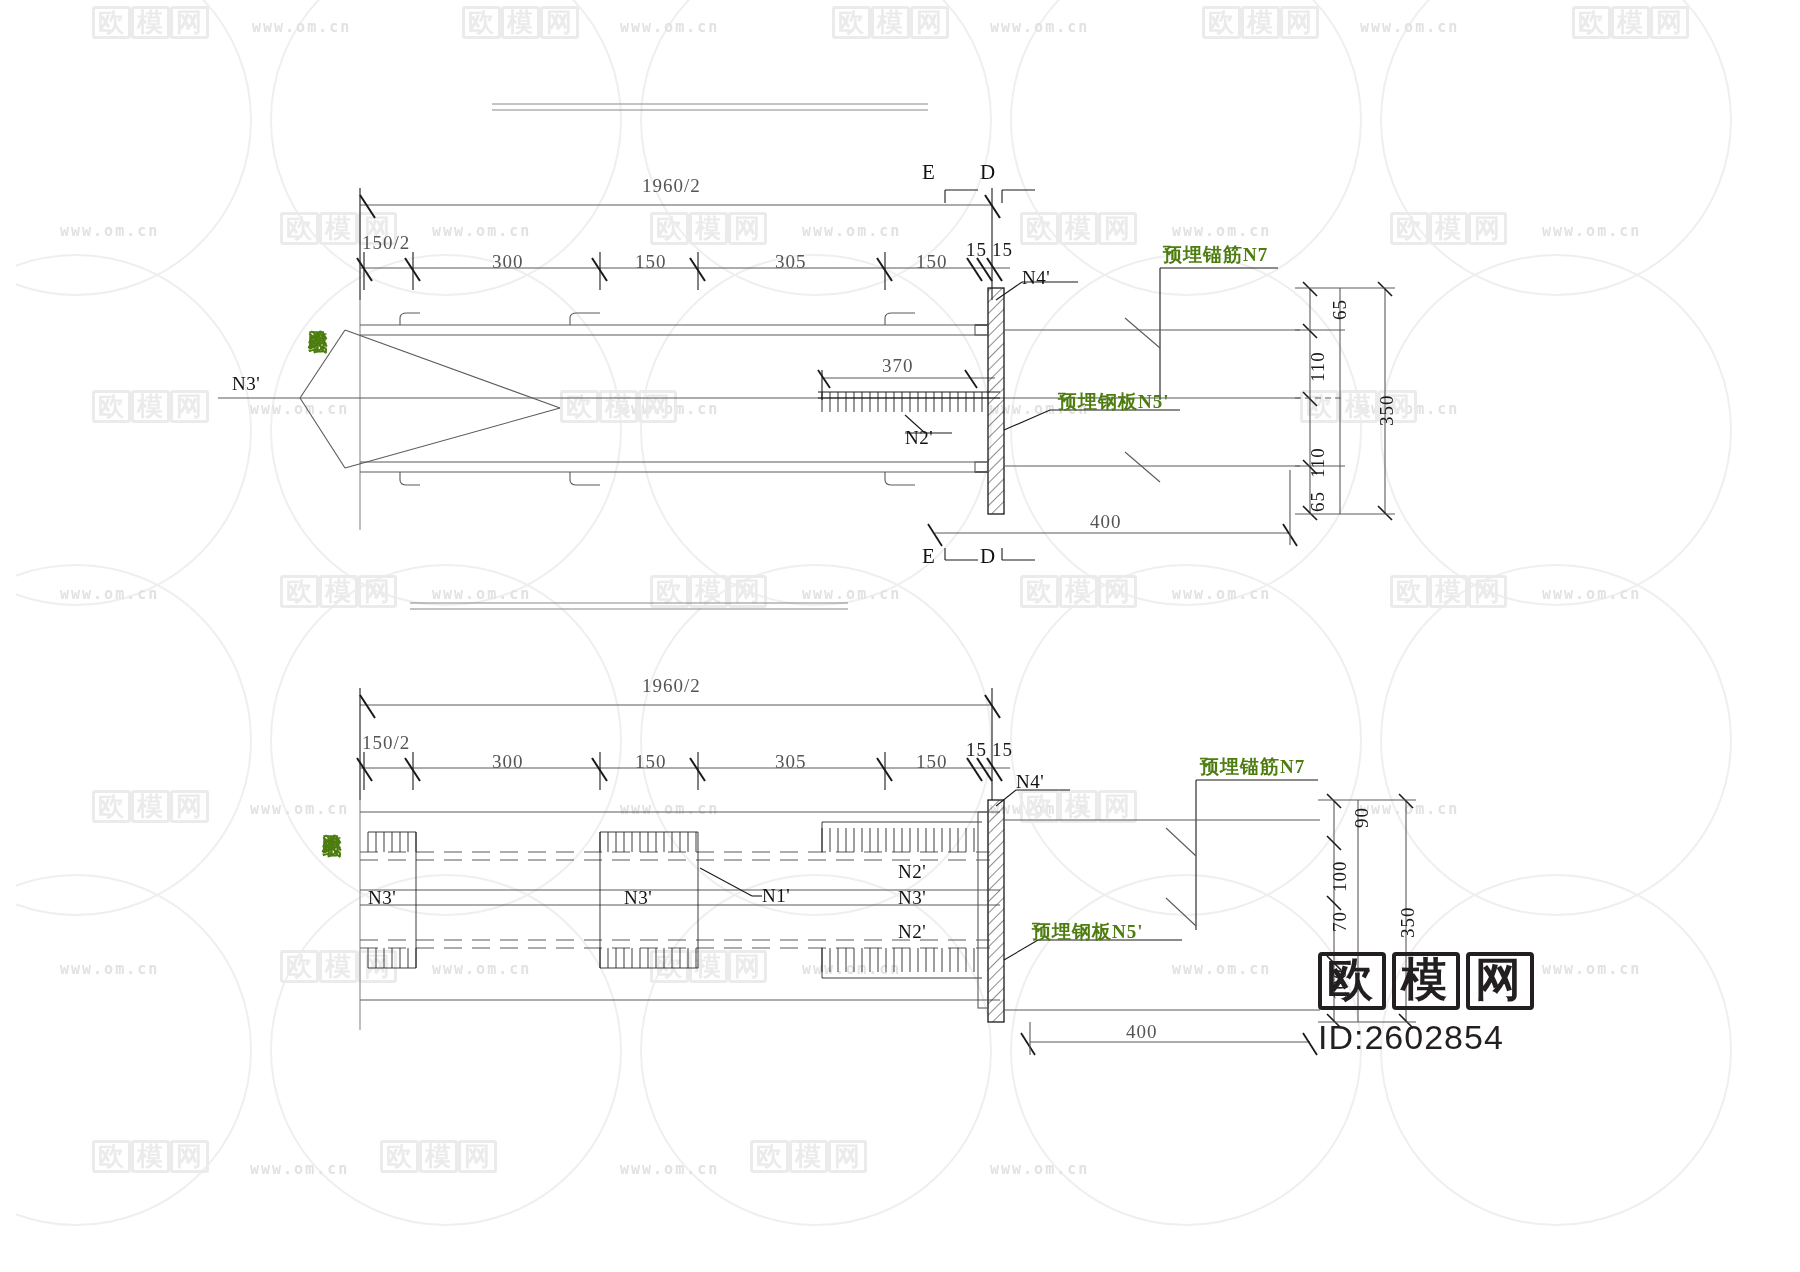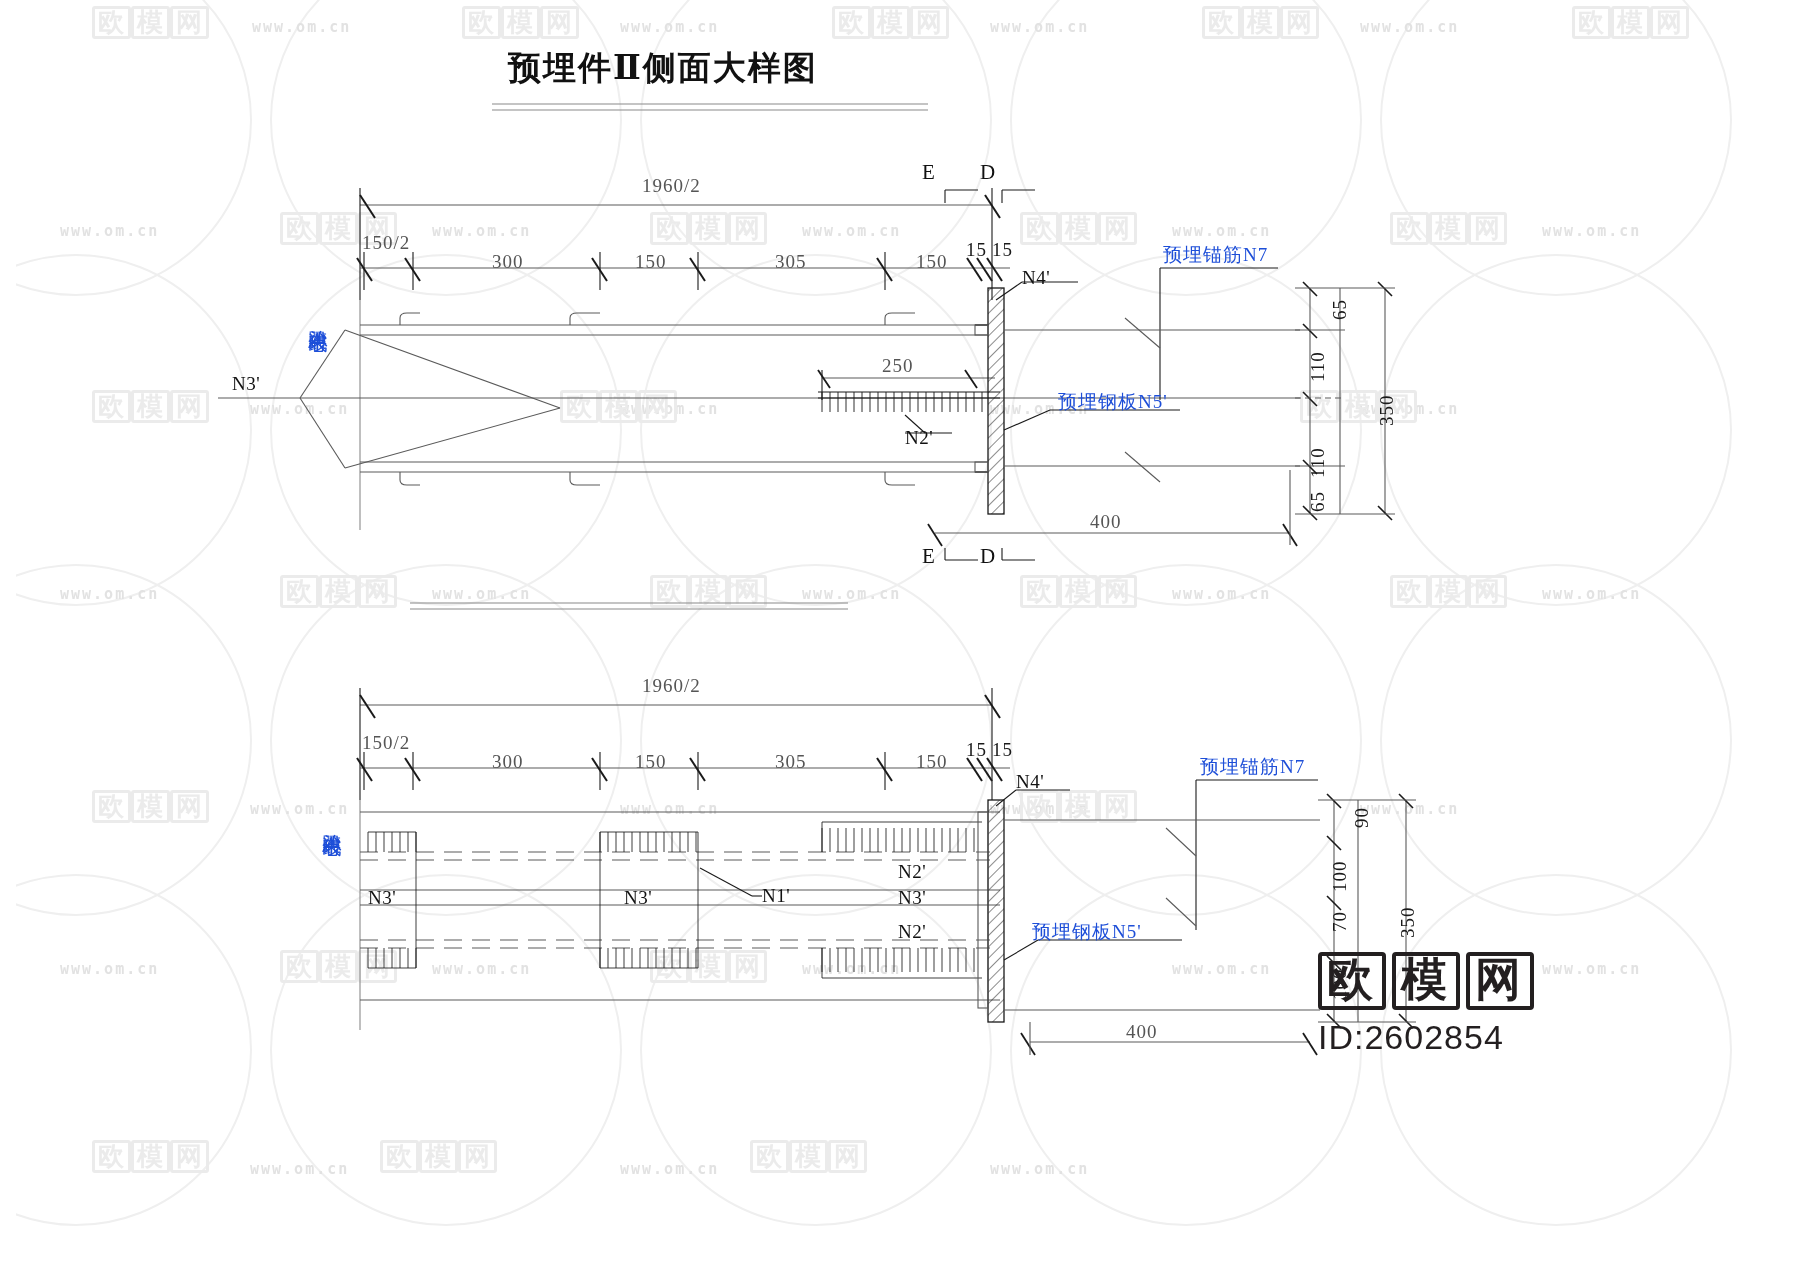--- a/index.html
+++ b/index.html
@@ -70,22 +70,22 @@
   }
   .lbl{
     font-family:"Liberation Serif","DejaVu Serif",serif;
     font-size:19px;
     color:#111;
     letter-spacing:0.5px;
   }
   .cnlbl{
     font-family:"Liberation Serif","DejaVu Serif",serif;
     font-size:19px;
-    font-weight:normal;
-    color:#1d4ed8;
+    font-weight:bold;
+    color:#4d7c0f;
     letter-spacing:1px;
   }
   .vert{
     writing-mode:vertical-rl;
     text-orientation:upright;
     line-height:1.05;
   }
   .rot90{transform:rotate(-90deg);transform-origin:left top;}
   .secmark{
     font-family:"Liberation Serif","DejaVu Serif",serif;
@@ -529,41 +529,40 @@
         <line x1="1318" y1="800" x2="1416" y2="800" stroke="#5a5a5a"></line>
         <line x1="1318" y1="1022" x2="1416" y2="1022" stroke="#5a5a5a"></line>
 
         <line x1="1030" y1="1042" x2="1310" y2="1042" stroke="#5a5a5a"></line>
         <line x1="1021" y1="1033" x2="1035" y2="1055" stroke="#1a1a1a" stroke-width="1.8"></line>
         <line x1="1303" y1="1033" x2="1317" y2="1055" stroke="#1a1a1a" stroke-width="1.8"></line>
         <line x1="1030" y1="1022" x2="1030" y2="1055" stroke="#5a5a5a"></line>
       </g>
     </svg>
 
-    <div class="t title" style="left:508px;top:52px;">预埋件Ⅱ侧面大样图</div>
 
     <div class="t dimnum" style="left:642px;top:176px;">1960/2</div>
     <div class="t dimnum" style="left:362px;top:233px;">150/2</div>
 
     <div class="t dimnum" style="left:492px;top:252px;">300</div>
     <div class="t dimnum" style="left:635px;top:252px;">150</div>
     <div class="t dimnum" style="left:775px;top:252px;">305</div>
     <div class="t dimnum" style="left:916px;top:252px;">150</div>
     <div class="t dimnum-dark" style="left:966px;top:240px;">15</div>
     <div class="t dimnum-dark" style="left:992px;top:240px;">15</div>
 
     <div class="t secmark" style="left:922px;top:162px;">E</div>
     <div class="t secmark" style="left:980px;top:162px;">D</div>
     <div class="t secmark" style="left:922px;top:546px;">E</div>
     <div class="t secmark" style="left:980px;top:546px;">D</div>
 
     <div class="t lbl" style="left:232px;top:374px;">N3'</div>
     <div class="t cnlbl vert" style="left:308px;top:314px;">梁跨中心线</div>
 
-    <div class="t dimnum" style="left:882px;top:356px;">250</div>
+    <div class="t dimnum" style="left:882px;top:356px;">370</div>
     <div class="t lbl" style="left:905px;top:428px;">N2'</div>
     <div class="t lbl" style="left:1022px;top:268px;">N4'</div>
     <div class="t cnlbl" style="left:1163px;top:245px;">预埋锚筋N7</div>
     <div class="t cnlbl" style="left:1058px;top:392px;">预埋钢板N5'</div>
 
     <div class="t dimnum-dark rot90" style="left:1330px;top:320px;">65</div>
     <div class="t dimnum-dark rot90" style="left:1308px;top:382px;">110</div>
     <div class="t dimnum-dark rot90" style="left:1308px;top:478px;">110</div>
     <div class="t dimnum-dark rot90" style="left:1308px;top:512px;">65</div>
     <div class="t dimnum-dark rot90" style="left:1377px;top:426px;">350</div>

